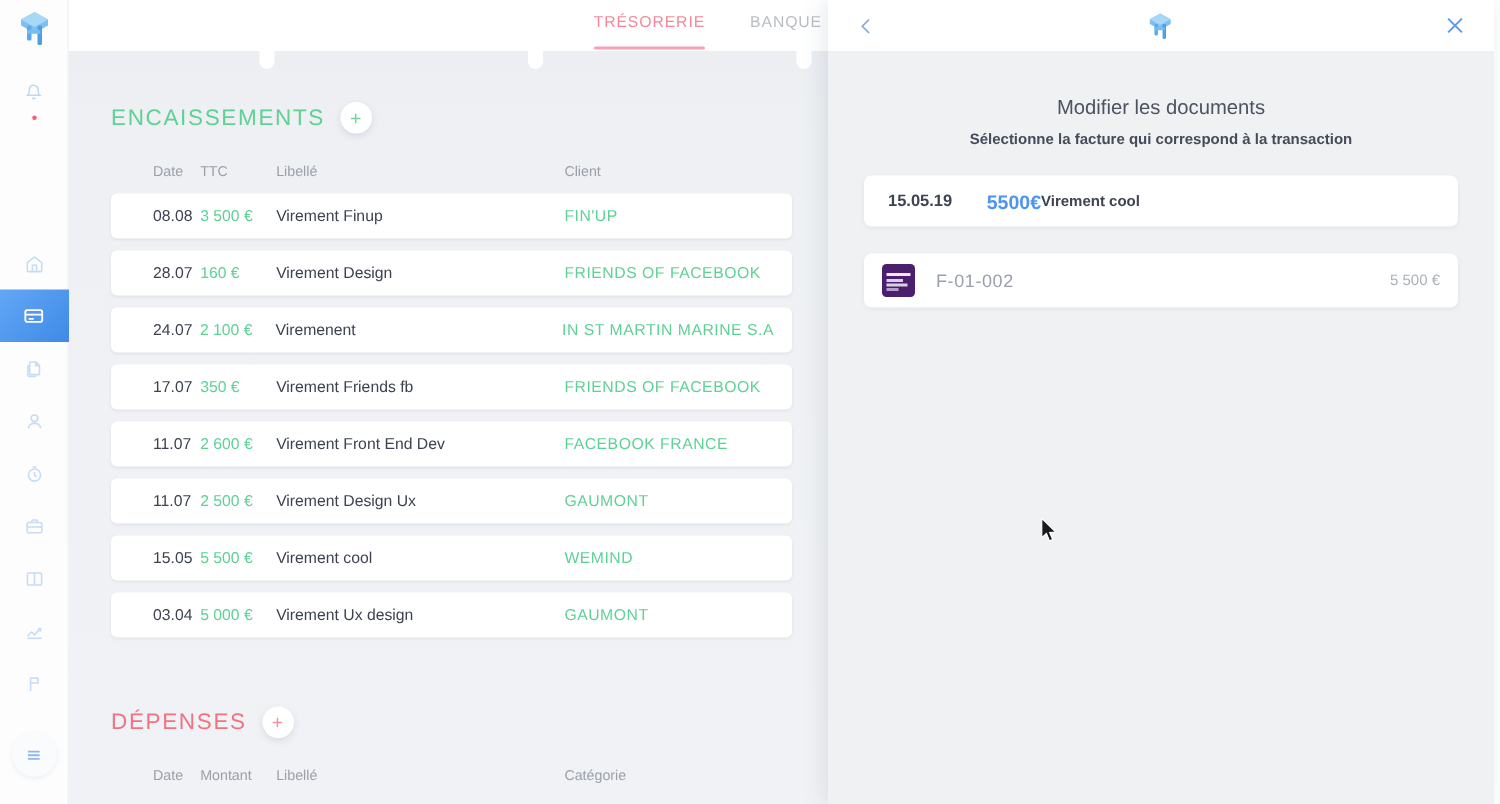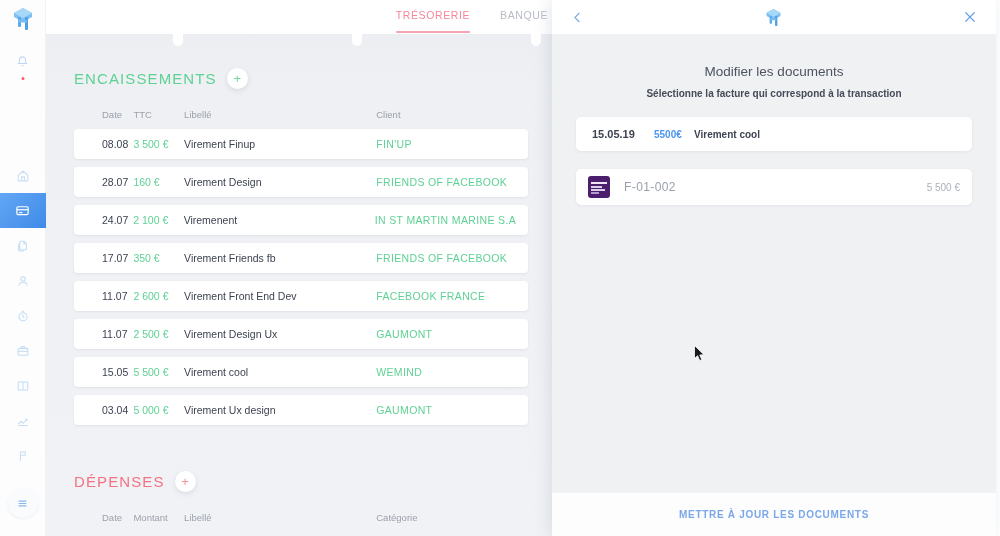--- a/index.html
+++ b/index.html
@@ -109,21 +109,21 @@
   .dw-body { flex: 1; position: relative; overflow: hidden; }
   .dw-title { text-align:center; font-size: 13.5px; color:#4c5361; margin-top: 30px; font-weight: 400; }
   .dw-sub { text-align:center; font-size: 10px; color:#454b58; margin-top: 9px; font-weight: bold; }
 
   .dw-card {
     margin: 18px 24px 0 24px; height: 34px; background:#fff; border-radius: 5px;
     display:flex; align-items:center; padding: 0 16px;
     box-shadow: 0 1px 3px rgba(150,162,185,.16);
   }
   .dw-card .d-date { font-size: 11px; color:#3d4350; font-weight:bold; width: 62px; }
-  .dw-card .d-amt  { font-size: 10px; color:#4d95f0; font-weight:bold; width: 40px; }
+  .dw-card .d-amt  { font-size: 13px; color:#4d95f0; font-weight:bold; width: 40px; text-align: right; }
   .dw-card .d-lib  { font-size: 10px; color:#3d4350; font-weight:bold; }
 
   .dw-search {
     margin: 14px 24px 0 24px; height: 30px; background:#fff; border-radius: 4px;
     display:flex; align-items:center; padding: 0 12px;
     border-left: 2px solid #6fa5ef;
     box-shadow: 0 1px 3px rgba(150,162,185,.14);
   }
   .dw-search input {
     border:none; outline:none; width:100%; font-size: 10.5px; color:#8e939e;
@@ -387,22 +387,19 @@
           <i class="l1"></i>
             <i class="l2"></i>
             <i class="l3"></i>
             <i class="l4"></i>
         </div>
         <div class="doc-name">F-01-002</div>
         <div class="doc-amt">5 500 €</div>
       </div>
     </div>
 
-    <div class="dw-footer">
-      <span>METTRE À JOUR LES DOCUMENTS</span>
-    </div>
   </div>
 
   <svg id="cursor" width="12" height="18" viewBox="0 0 12 18" style="left: 694px; top: 345px;">
     <path d="M0.5 0.5 L0.5 13.5 L3.6 10.7 L5.7 15.6 L7.8 14.7 L5.8 10 L10 9.8 Z" fill="#1b1b1b" stroke="#ffffff" stroke-width="0.8"></path>
   </svg>
 
 </div>
 
 </body></html>

